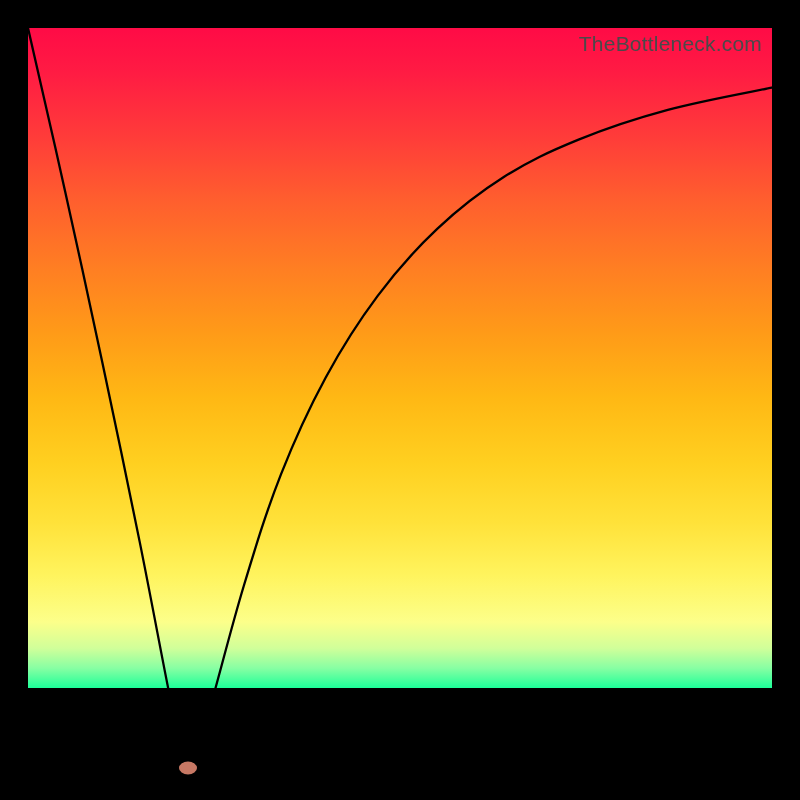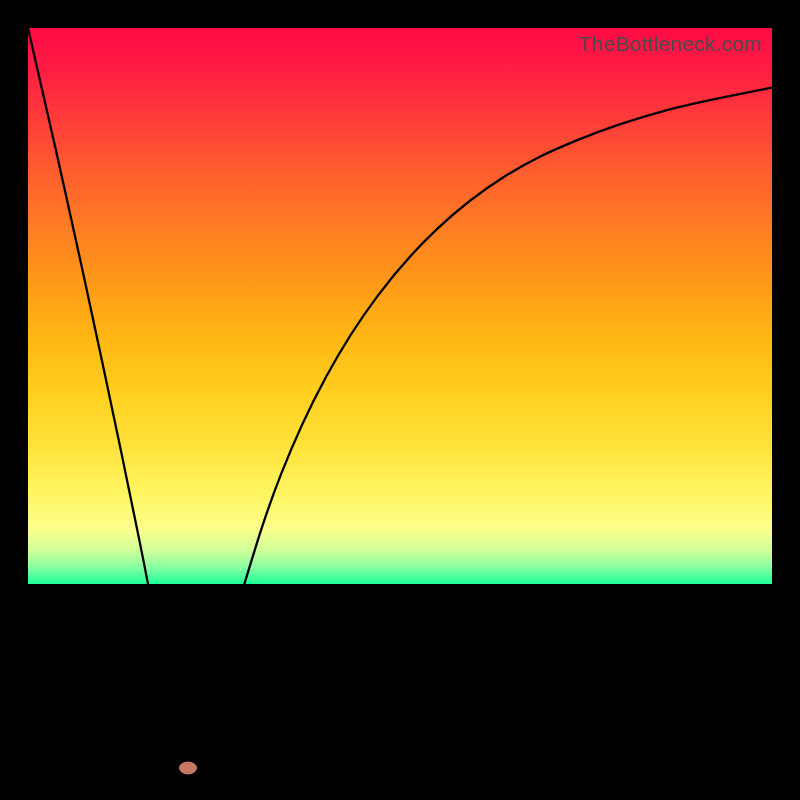--- a/index.html
+++ b/index.html
@@ -9,21 +9,21 @@
     height: 800px;
     background: #000000;
     overflow: hidden;
     font-family: Arial, Helvetica, sans-serif;
   }
   .frame {
     position: absolute;
     left: 28px;
     top: 28px;
     width: 744px;
-    height: 556px;
+    height: 660px;
     background: linear-gradient(to bottom,
       #ff0b46 0%,
       #ff1c43 7%,
       #ff3a3a 16%,
       #ff5e2e 26%,
       #ff7d23 36%,
       #ff9a18 46%,
       #ffb814 56%,
       #ffd020 66%,
       #ffe23a 75%,

